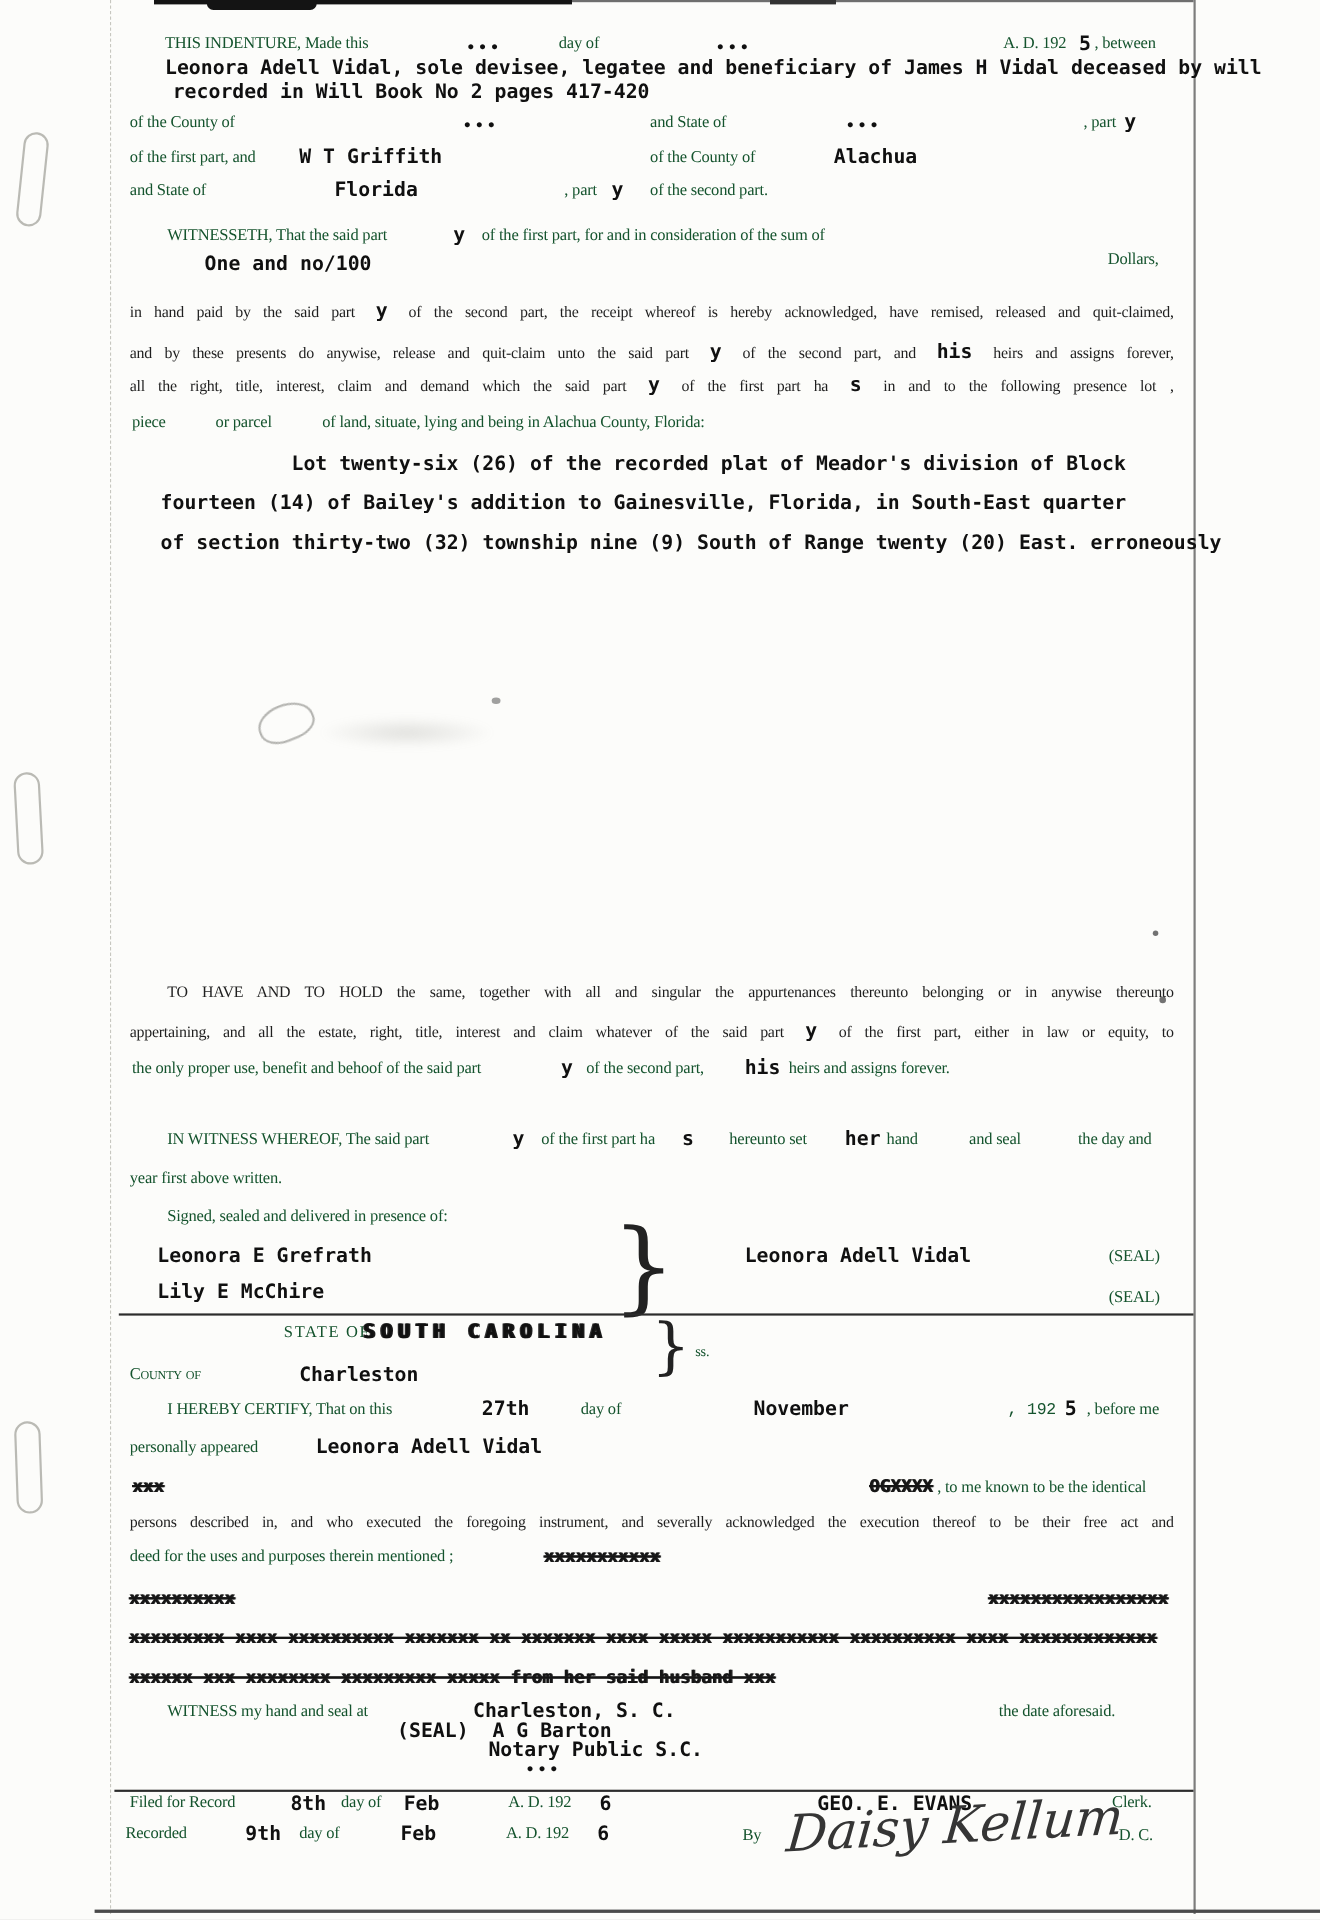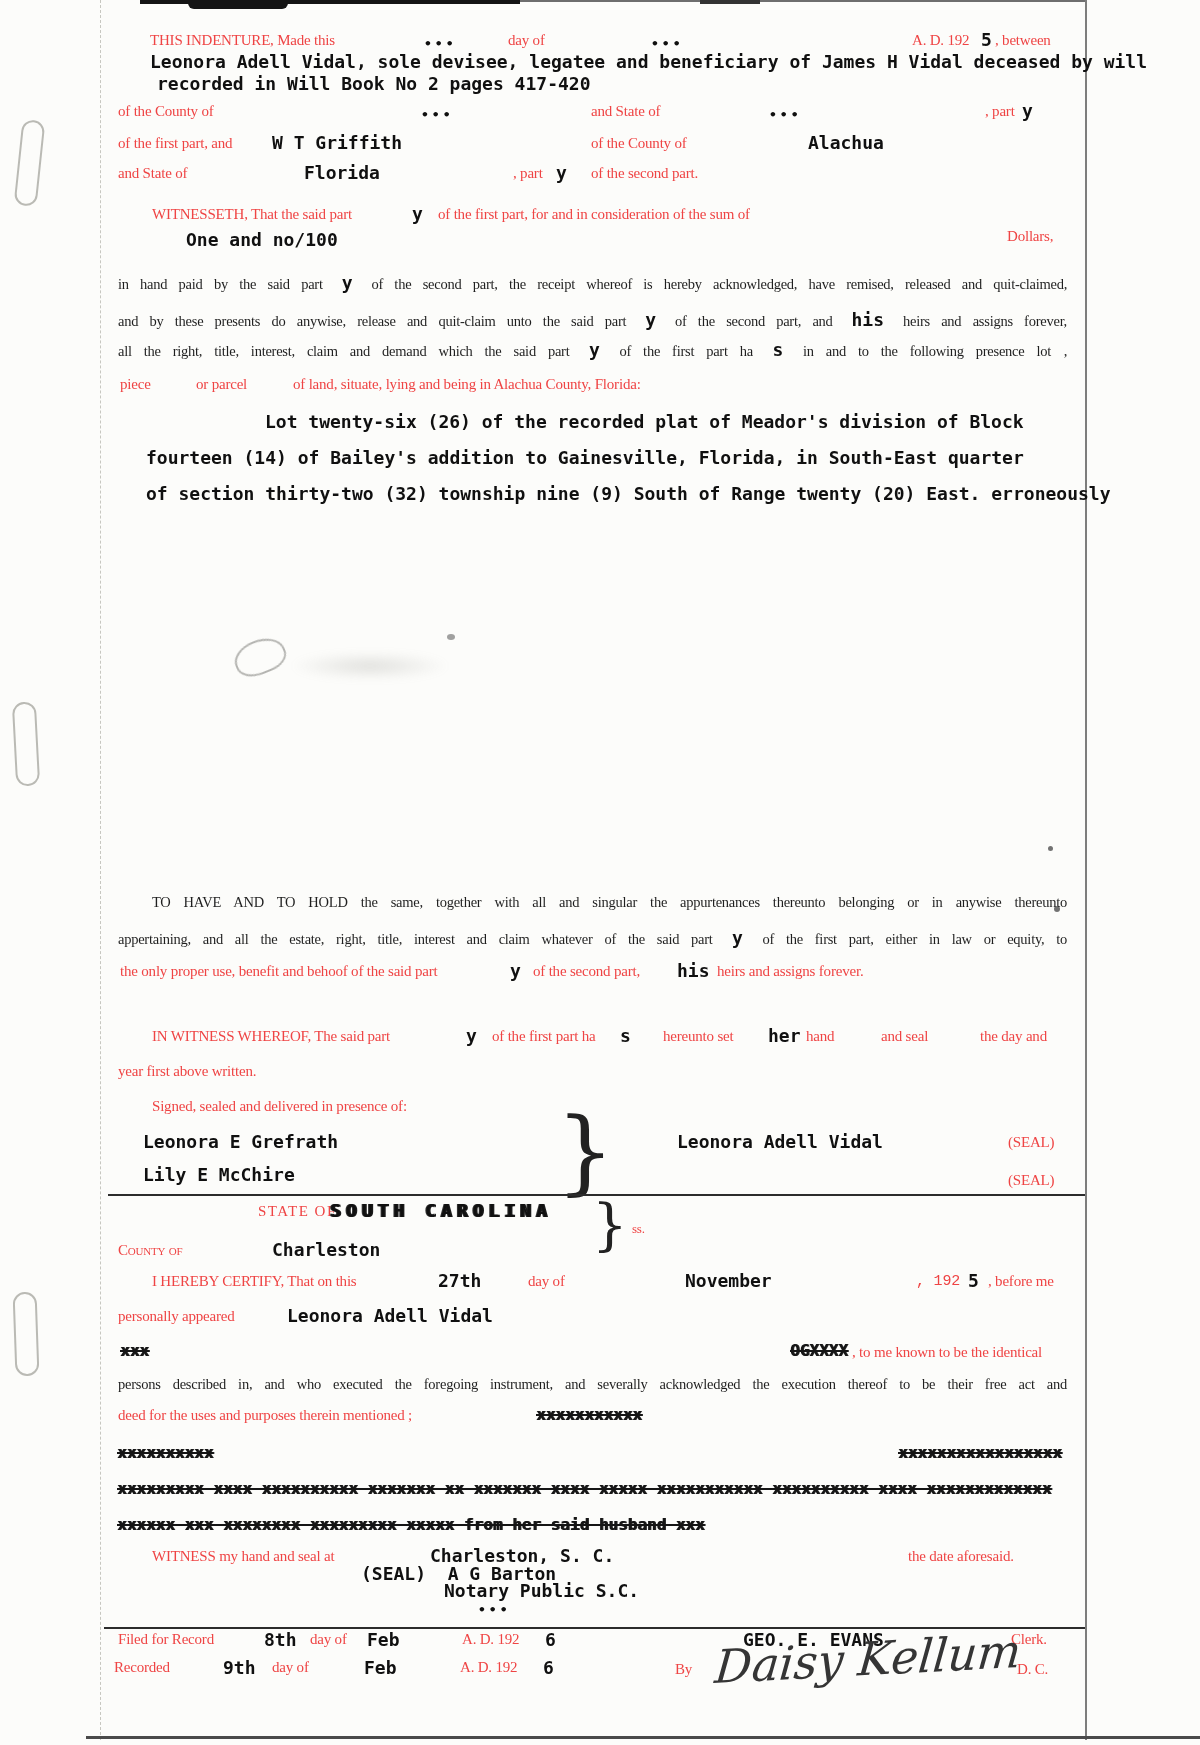--- a/index.html
+++ b/index.html
@@ -4,21 +4,21 @@
 <style>
   html,body { margin:0; padding:0; background:#e9e9e6; }
   .page {
     position:relative; width:1200px; height:1745px;
     background:#fcfcfa; overflow:hidden;
     font-family:"Liberation Serif", serif; color:#1b1b1b;
   }
   
   .r { position:absolute; white-space:pre; }
   
-  .p  { font:15px "Liberation Serif", serif; letter-spacing:-0.2px; color:#ef4444;text-align:center; }
+  .p  { font:15px "Liberation Serif", serif; letter-spacing:-0.2px; color:#14532d;text-align:center; }
   .sc { font-variant:small-caps; }
   
   .t  { font-family:"DejaVu Sans Mono", monospace; font-weight:bold; font-size:18px; color:#101010; }
   .dots { font-family:"DejaVu Sans Mono", monospace; font-weight:bold; font-size:13px; letter-spacing:3px; color:#101010; }
   
   .sx { font-family:"DejaVu Sans Mono", monospace; font-weight:bold; font-size:16px; color:#151515;
         text-decoration:line-through; text-decoration-thickness:2px; text-shadow:1px 0 0 #2a2a2a; }
   
   .jline { position:absolute; text-align:justify; text-align-last:justify; line-height:19px; }
   .pj { font:14.5px "Liberation Serif", serif; letter-spacing:-0.25px; color:#1f1f1f; }
@@ -76,21 +76,21 @@
   <span class="r p" style="left:118px;top:103px;">of the County of</span>
   <span class="r dots" style="left:421px;top:107px;">•••</span>
   <span class="r p" style="left:591px;top:103px;">and State of</span>
   <span class="r dots" style="left:769px;top:107px;">•••</span>
   <span class="r p" style="left:985px;top:103px;">, part</span>
   <span class="r t" style="left:1022px;top:100px;">y</span>
 
   <span class="r p" style="left:118px;top:135px;">of the first part, and</span>
   <span class="r t" style="left:272px;top:132px;">W T Griffith</span>
   <span class="r p" style="left:591px;top:135px;">of the County of</span>
-  <span class="r t" style="left:808px;top:132px;">Alachua</span>
+  <span class="r t" style="left:758px;top:132px;">Alachua</span>
 
   <span class="r p" style="left:118px;top:165px;">and State of</span>
   <span class="r t" style="left:304px;top:162px;">Florida</span>
   <span class="r p" style="left:513px;top:165px;">, part</span>
   <span class="r t" style="left:556px;top:162px;">y</span>
   <span class="r p" style="left:591px;top:165px;">of the second part.</span>
 
   <span class="r p" style="left:152px;top:206px;">WITNESSETH, That the said part</span>
   <span class="r t" style="left:412px;top:203px;">y</span>
   <span class="r p" style="left:438px;top:206px;">of the first part, for and in consideration of the sum of</span>
@@ -183,21 +183,21 @@
   <span class="r t" style="left:287px;top:1305px;">Leonora Adell Vidal</span>
 
   <span class="r sx" style="left:120px;top:1341px;">xxx</span>
   <span class="r sx" style="left:790px;top:1341px;">OGXXXX</span>
   <span class="r p" style="left:852px;top:1344px;">, to me known to be the identical</span>
 
   <div class="jline" style="left:118px;top:1374px;width:949px;">
     <span class="pj">persons described in, and who executed the foregoing instrument, and severally acknowledged the execution thereof to be their free act and</span>
   </div>
   <span class="r p" style="left:118px;top:1407px;">deed for the uses and purposes therein mentioned ;</span>
-  <span class="r sx" style="left:536px;top:1405px;">xxxxxxxxxxx</span>
+  <span class="r sx" style="left:494px;top:1405px;">xxxxxxxxxxx</span>
 
   <span class="r sx" style="left:117px;top:1443px;">xxxxxxxxxx</span>
   <span class="r sx" style="left:898px;top:1443px;">xxxxxxxxxxxxxxxxx</span>
   <span class="r sx" style="left:117px;top:1479px;">xxxxxxxxx xxxx xxxxxxxxxx xxxxxxx xx xxxxxxx xxxx xxxxx xxxxxxxxxxx xxxxxxxxxx xxxx xxxxxxxxxxxxx</span>
   <span class="r sx" style="left:117px;top:1515px;">xxxxxx xxx xxxxxxxx xxxxxxxxx xxxxx from her said husband xxx</span>
 
   <span class="r p" style="left:152px;top:1548px;">WITNESS my hand and seal at</span>
   <span class="r t" style="left:430px;top:1545px;">Charleston, S. C.</span>
   <span class="r p" style="left:908px;top:1548px;">the date aforesaid.</span>
   <span class="r t" style="left:361px;top:1563px;">(SEAL)  A G Barton</span>

